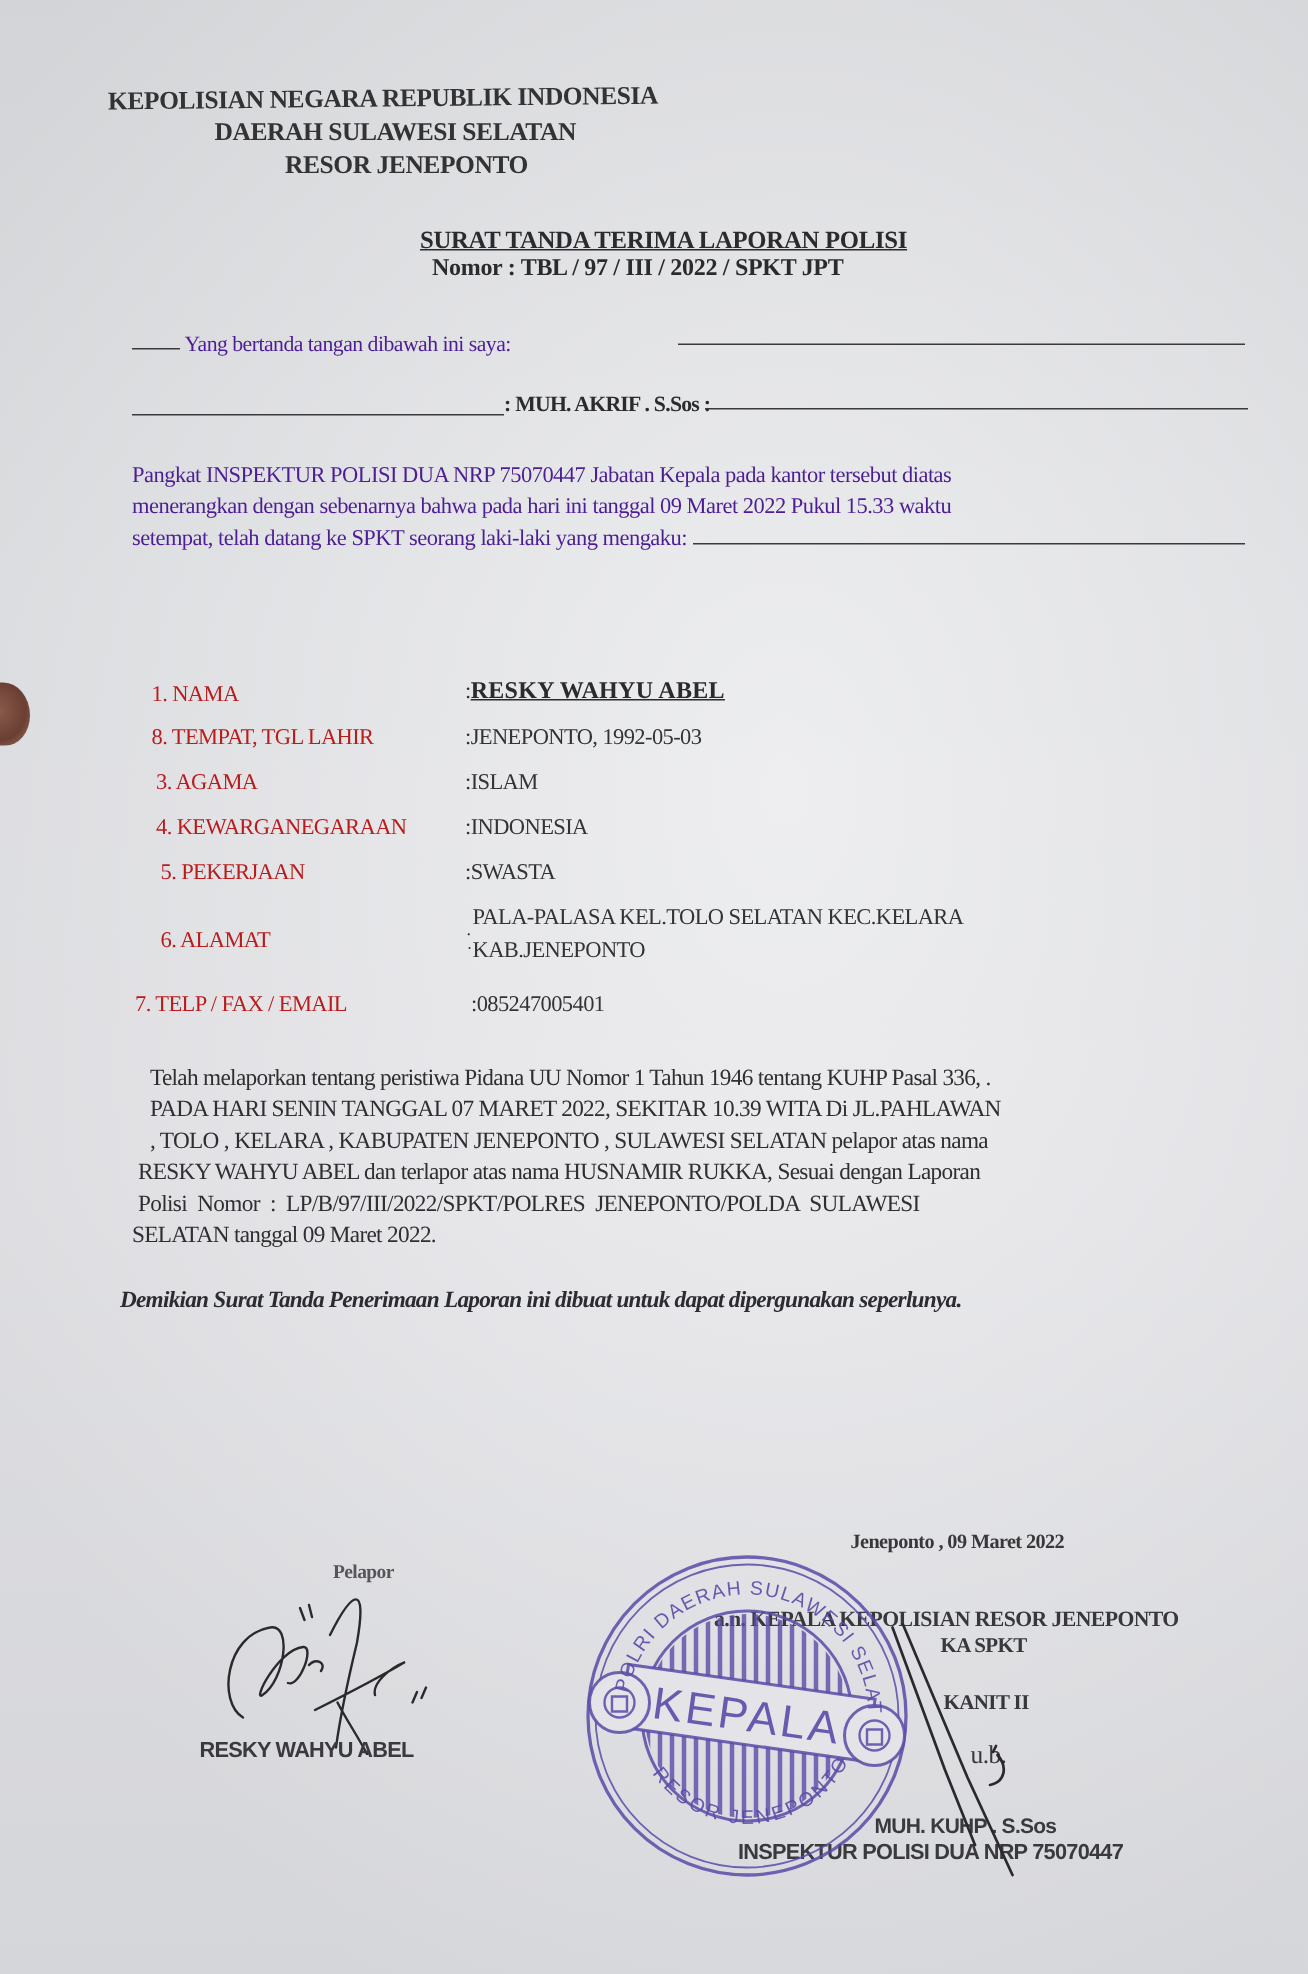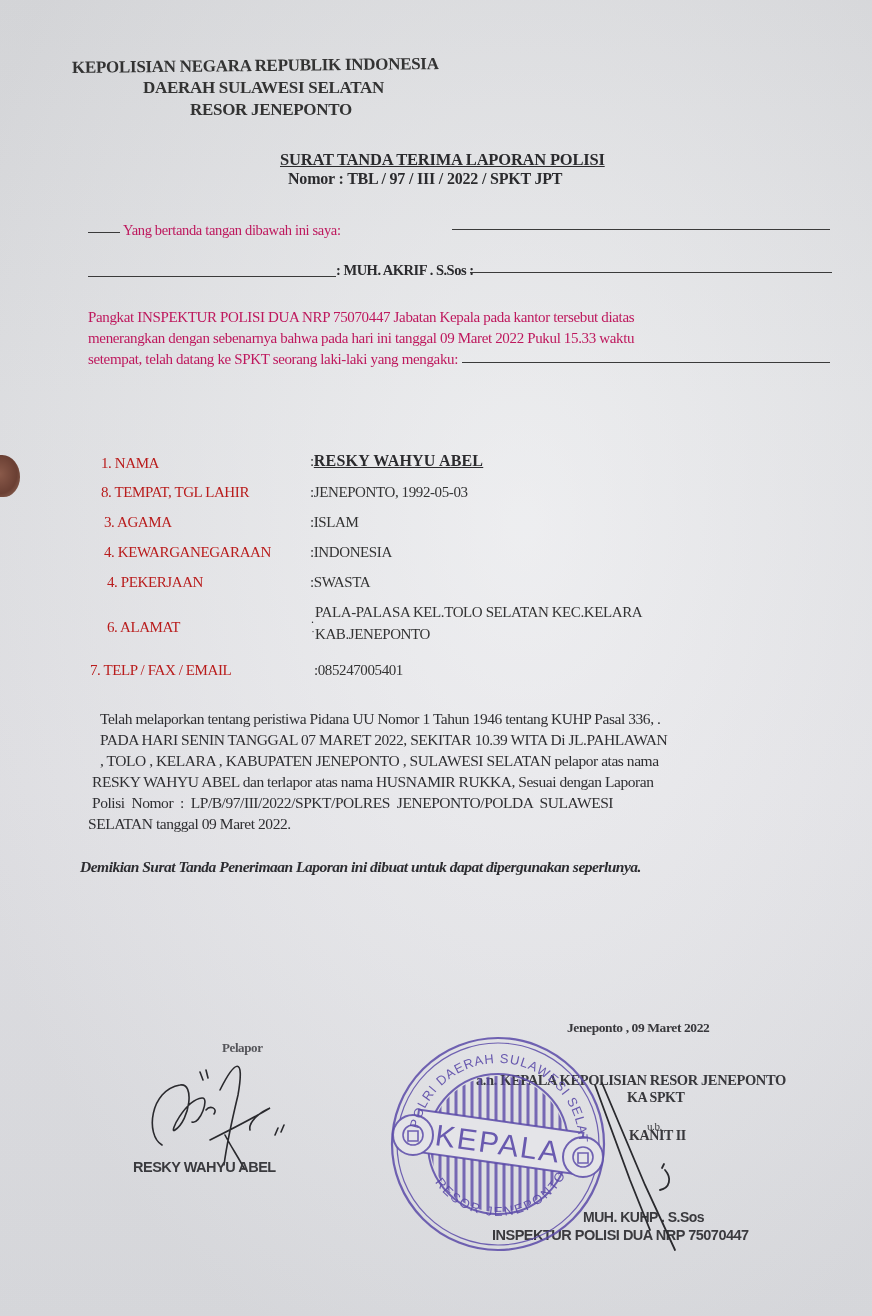--- a/index.html
+++ b/index.html
@@ -18,21 +18,21 @@
       position:absolute; left:-14px; top:455px; width:34px; height:42px;
       border-radius: 40% 60% 55% 45%;
       background: radial-gradient(ellipse at 40% 45%, #8a5a4a, #6a3f33 60%, #9c7563 100%);
     }
     .abs { position:absolute; white-space:nowrap; }
     .b { font-weight:bold; }
     .hdr { font-size:17px; font-weight:bold; letter-spacing:-0.3px; color:#333; }
     .title { font-size:16.5px; font-weight:bold; text-decoration:underline; letter-spacing:-0.2px; }
     .nomor { font-size:16px; font-weight:bold; letter-spacing:-0.2px; }
     .line { position:absolute; height:1.3px; background:#3a3a3a; }
-    .para { font-size:15px; letter-spacing:-0.35px; line-height:20px; color:#be185d; }
+    .para { font-size:15px; letter-spacing:-0.35px; line-height:20px; color:#4c1d95; }
     .para2 { font-size:15.5px; letter-spacing:-0.45px; line-height:20.5px; color:#2f2f32; }
     .field-label { font-size:15px; letter-spacing:-0.4px; color:#b91c1c; }
     .field-value { font-size:15px; letter-spacing:-0.4px; color:#333; }
     .name-value { font-size:16px; font-weight:bold; text-decoration:underline; letter-spacing:0.2px; }
     .closing { font-size:15.5px; font-style:italic; font-weight:bold; letter-spacing:-0.5px; color:#2c2c30; }
     .sig-text { font-size:14.5px; font-weight:bold; letter-spacing:-0.4px; color:#38383c; }
     .sans-b { font-family:"Liberation Sans", "DejaVu Sans", sans-serif; font-weight:bold; letter-spacing:-0.5px; color:#3a3a3e; }
     .stamp { position:absolute; left:387px; top:1033px; width:222px; height:222px; }
     .signature { position:absolute; }
   </style>
@@ -69,21 +69,21 @@
 
 <div class="abs field-label" style="left:101px; top:484px;">8. TEMPAT, TGL LAHIR</div>
 <div class="abs field-value" style="left:310px; top:484px;">:JENEPONTO, 1992-05-03</div>
 
 <div class="abs field-label" style="left:104px; top:514px;">3. AGAMA</div>
 <div class="abs field-value" style="left:310px; top:514px;">:ISLAM</div>
 
 <div class="abs field-label" style="left:104px; top:544px;">4. KEWARGANEGARAAN</div>
 <div class="abs field-value" style="left:310px; top:544px;">:INDONESIA</div>
 
-<div class="abs field-label" style="left:107px; top:574px;">4. PEKERJAAN</div>
+<div class="abs field-label" style="left:107px; top:574px;">5. PEKERJAAN</div>
 <div class="abs field-value" style="left:310px; top:574px;">:SWASTA</div>
 
 <div class="abs field-label" style="left:107px; top:619px;">6. ALAMAT</div>
 <div class="abs field-value" style="left:315px; top:604px;">PALA-PALASA KEL.TOLO SELATAN KEC.KELARA</div>
 <div class="abs field-value" style="left:315px; top:626px;">KAB.JENEPONTO</div>
 <div class="abs" style="left:311px; top:612px; font-size:12px;">.</div>
 <div class="abs" style="left:311px; top:628px; font-size:12px;">˙</div>
 
 <div class="abs field-label" style="left:90px; top:662px;">7. TELP / FAX / EMAIL</div>
 <div class="abs field-value" style="left:314px; top:662px;">:085247005401</div>
@@ -99,21 +99,21 @@
 
 <div class="abs sig-text" style="left:222px; top:1040px; font-size:13px; color:#55555a;">Pelapor</div>
 <svg class="signature" style="left:140px; top:1050px;" width="160" height="120" viewBox="0 0 160 120">
   <path d="M22 95 C 5 85, 10 40, 40 35 C 55 32, 50 70, 35 80 C 28 85, 45 50, 62 48 C 70 47, 60 75, 52 72 M 80 40 C 95 10, 105 5, 98 45 C 92 70, 86 100, 84 115 M 70 90 C 90 80, 110 70, 130 58 C 120 62, 108 72, 110 80 M 66 60 C 70 55, 78 58, 74 64 M 60 22 L 63 30 M 66 20 L 68 28 M 135 85 L 138 78 M 141 82 L 144 75 M 85 85 C 90 95, 100 110, 105 120" fill="none" stroke="#2a2a2e" stroke-width="1.6" stroke-linecap="round"></path>
 </svg>
 <div class="abs sans-b" style="left:133px; top:1159px; font-size:14.5px;">RESKY WAHYU ABEL</div>
 
 <div class="abs sig-text" style="left:567px; top:1020px; font-size:13.5px;">Jeneponto , 09 Maret 2022</div>
 <div class="abs sig-text" style="left:476px; top:1072px; font-size:14.5px;">a.n. KEPALA KEPOLISIAN RESOR JENEPONTO</div>
 <div class="abs sig-text" style="left:627px; top:1090px; font-size:14px;">KA SPKT</div>
-<div class="abs sig-text" style="left:647px; top:1120px; font-size:11px; font-weight:normal;">u.b.</div>
+<div class="abs sig-text" style="left:647px; top:1160px; font-size:17px; font-weight:normal;">u.b.</div>
 <div class="abs sig-text" style="left:629px; top:1128px; font-size:14px;">KANIT II</div>
 <div class="abs sans-b" style="left:583px; top:1209px; font-size:14px;">MUH. KUHP . S.Sos</div>
 <div class="abs sans-b" style="left:492px; top:1227px; font-size:14.5px;">INSPEKTUR POLISI DUA NRP 75070447</div>
 
 <svg class="stamp" viewBox="0 0 222 222">
   <defs>
     <path id="topArc" d="M 30 111 A 81 81 0 0 1 192 111"></path>
     <path id="botArc" d="M 38 128 A 76 76 0 0 0 184 128"></path>
     <clipPath id="inner">
         <circle cx="111" cy="111" r="68"></circle>

